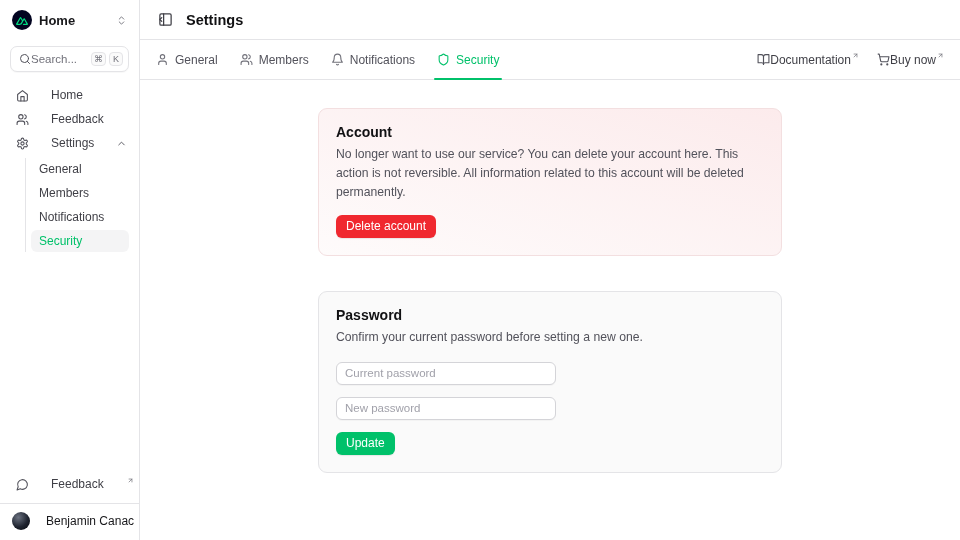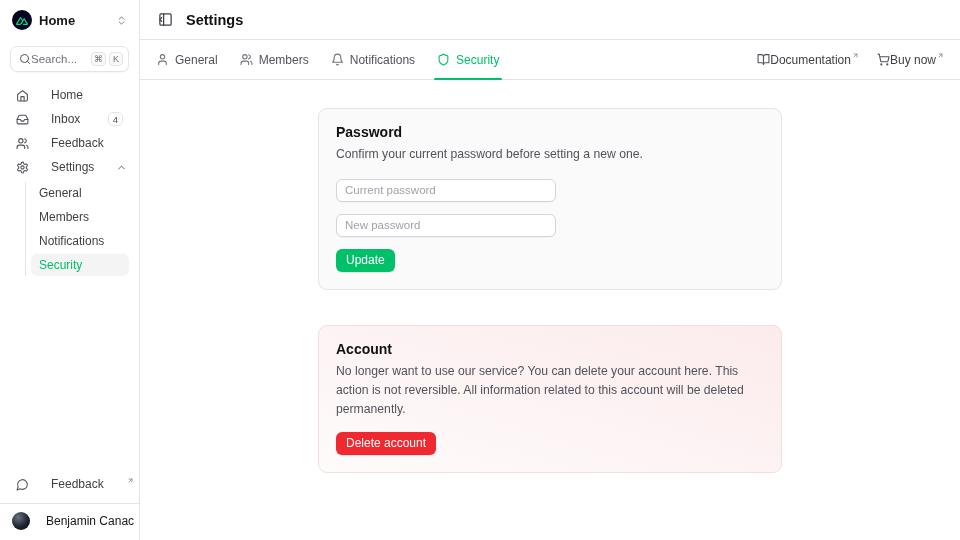--- a/index.html
+++ b/index.html
@@ -116,30 +116,20 @@
           <svg width="13" height="13" viewBox="0 0 24 24" fill="none" stroke="currentColor" stroke-width="2" stroke-linecap="round" stroke-linejoin="round">
               <path d="M3 10.2 12 3l9 7.2V20a2 2 0 0 1-2 2H5a2 2 0 0 1-2-2Z"></path>
               <path d="M9 22v-8h6v8"></path>
             </svg>
         </span>
         <span>Home</span>
       </div>
       <div class="nav-item">
         <span class="nico">
           <svg width="13" height="13" viewBox="0 0 24 24" fill="none" stroke="currentColor" stroke-width="2" stroke-linecap="round" stroke-linejoin="round">
-              <polyline points="22 12 16 12 14 15 10 15 8 12 2 12"></polyline>
-              <path d="M5.45 5.11 2 12v6a2 2 0 0 0 2 2h16a2 2 0 0 0 2-2v-6l-3.45-6.89A2 2 0 0 0 16.76 4H7.24a2 2 0 0 0-1.79 1.11z"></path>
-            </svg>
-        </span>
-        <span>Inbox</span>
-        <span class="nav-badge">4</span>
-      </div>
-      <div class="nav-item">
-        <span class="nico">
-          <svg width="13" height="13" viewBox="0 0 24 24" fill="none" stroke="currentColor" stroke-width="2" stroke-linecap="round" stroke-linejoin="round">
               <path d="M16 21v-2a4 4 0 0 0-4-4H6a4 4 0 0 0-4 4v2"></path>
               <circle cx="9" cy="7" r="4"></circle>
               <path d="M22 21v-2a4 4 0 0 0-3-3.87"></path>
               <path d="M16 3.13a4 4 0 0 1 0 7.75"></path>
             </svg>
         </span>
         <span>Feedback</span>
       </div>
       <div class="nav-item">
         <span class="nico">
@@ -285,31 +275,31 @@
                 <path d="M7 7h10v10"></path>
                 <path d="M7 17 17 7"></path>
               </svg>
           </span>
         </div>
       </div>
     </div>
 
     <div class="content">
 
+      <section class="card danger">
+        <h2 class="card-title">Account</h2>
+        <p class="card-desc">No longer want to use our service? You can delete your account here. This action is not reversible. All information related to this account will be deleted permanently.</p>
+        <button class="btn btn-danger">Delete account</button>
+      </section>
+
       <section class="card">
         <h2 class="card-title">Password</h2>
         <p class="card-desc">Confirm your current password before setting a new one.</p>
         <div class="pw-form">
           <input type="password" class="text-input" placeholder="Current password" style="">
           <input type="password" class="text-input" placeholder="New password" style="">
           <button class="btn btn-primary">Update</button>
         </div>
       </section>
 
-      <section class="card danger">
-        <h2 class="card-title">Account</h2>
-        <p class="card-desc">No longer want to use our service? You can delete your account here. This action is not reversible. All information related to this account will be deleted permanently.</p>
-        <button class="btn btn-danger">Delete account</button>
-      </section>
-
     </div>
   </main>
 </div>
 
 </body></html>

